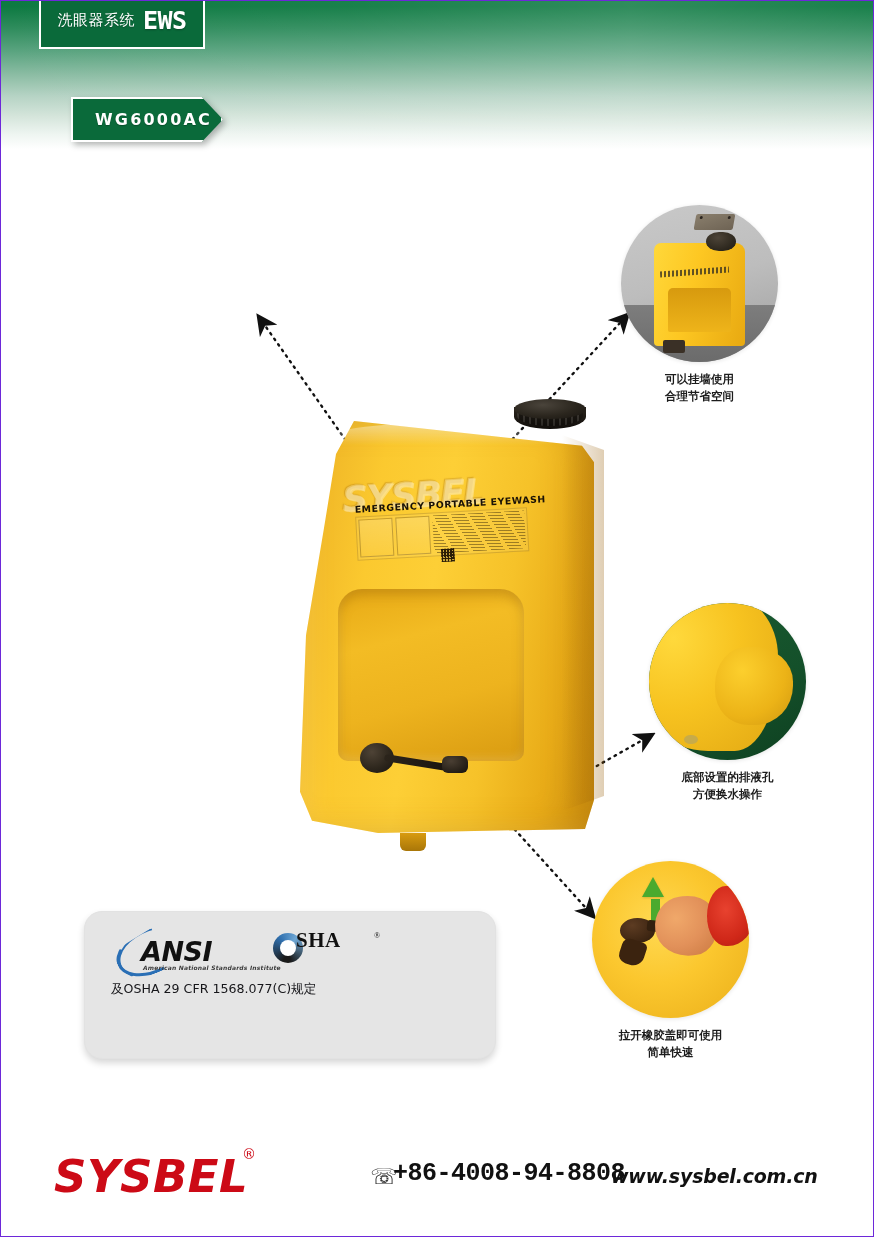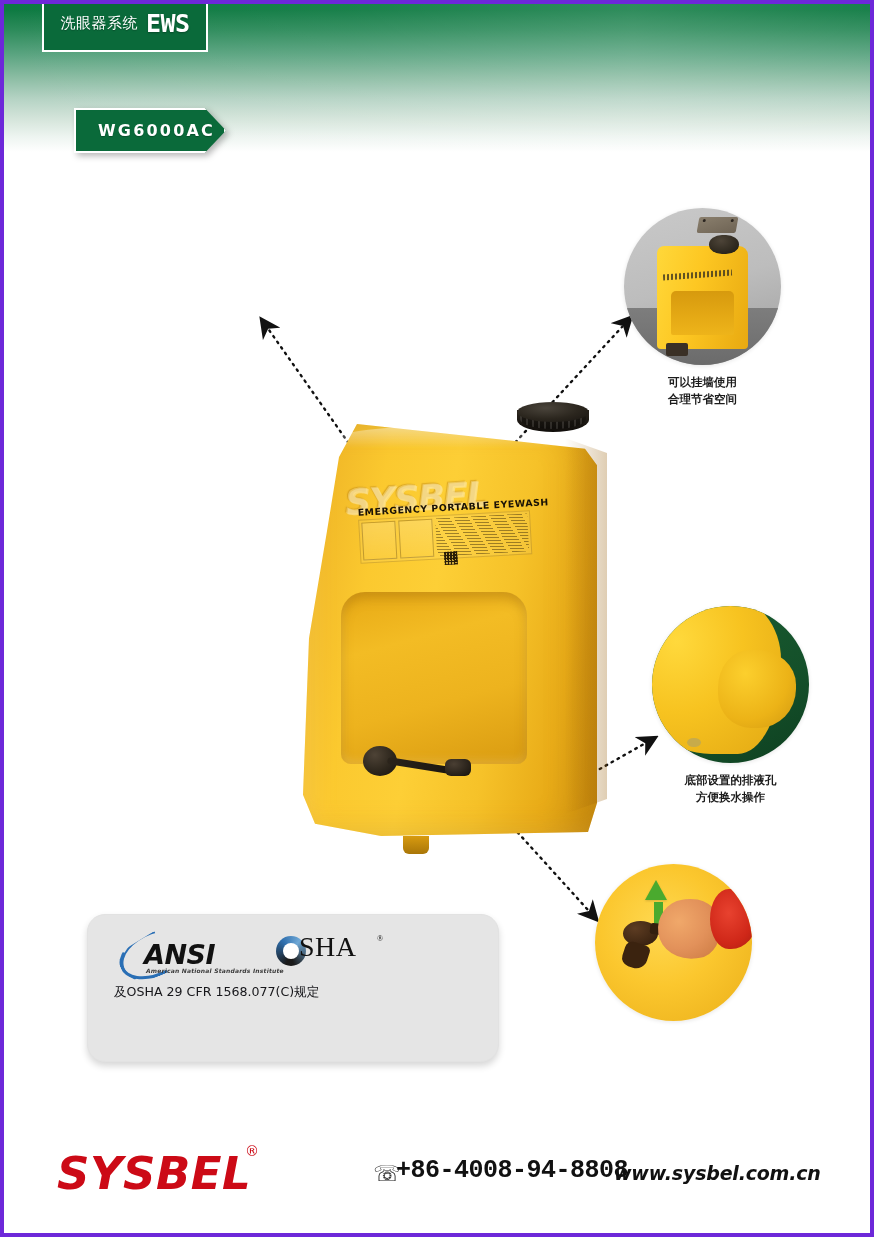--- a/index.html
+++ b/index.html
@@ -6,21 +6,21 @@
   html, body {
     width:874px; height:1237px;
     background:#ffffff;
     font-family:"Liberation Sans","DejaVu Sans",sans-serif;
     overflow:hidden;
   }
   .page {
     position:relative;
     width:874px; height:1237px;
     background:#ffffff;
-    border:4px solid #6d28d9;
+    border:1px solid #6d28d9;
     overflow:hidden;
   }
 
   
   .header-band {
     position:absolute; left:0; top:0; width:874px; height:148px;
     background:linear-gradient(to bottom,
         #0c7a43 0%, #0e7a42 4%,
         #2e8c5c 18%, #5aa480 34%,
         #8cbda4 50%, #b5d3c4 64%,
@@ -57,21 +57,20 @@
     letter-spacing:-0.5px;
     text-shadow:0 1px 2px rgba(0,0,0,0.3);
   }
 
   
   .model-tag {
     position:absolute; left:70px; top:96px;
     width:152px; height:45px;
     z-index:6;
     filter:drop-shadow(3px 3px 3px rgba(0,0,0,0.28));
-    margin-top:8px;
   }
   .model-tag-shape{
     position:absolute; inset:0;
     background:#0a6a3a;
     border:2px solid #ffffff;
     clip-path:polygon(0 0, 86% 0, 100% 50%, 86% 100%, 0 100%);
     display:flex; align-items:center;
   }
   .model-tag-label{
     color:#ffffff; font-size:16px; font-weight:bold;
@@ -398,22 +397,23 @@
     position:absolute; left:0; top:4px; width:30px; height:30px;
     border-radius:50%;
     background:conic-gradient(from 200deg, #1a1a1a 0deg, #2f6fae 120deg, #6fa8d6 200deg, #1a1a1a 330deg);
   }
   .osha-o::after{
     content:""; position:absolute; left:7px; top:7px; width:16px; height:16px;
     border-radius:50%; background:#ffffff;
   }
   .osha-word {
     position:absolute; left:23px; top:-1px;
-    font-size:28px; color:#111111; letter-spacing:0.5px;
+    font-size:21px; color:#111111; letter-spacing:0.5px;
     font-family:"Liberation Serif","DejaVu Serif",serif;
+    font-weight:bold;
   }
   .osha-r {
     position:absolute; left:101px; top:2px;
     font-size:8px; color:#111111;
     font-family:"Liberation Serif","DejaVu Serif",serif;
   }
   .cert-text {
     padding:4px 22px 0 26px;
     font-size:12.6px; color:#16161a; line-height:1.72;
     font-family:"DejaVu Sans","Liberation Sans",sans-serif;
@@ -552,20 +552,24 @@
     <div class="callout c4">
       <div class="circ">
         <div class="arrow-stem"></div>
         <div class="arrow-up"></div>
         <div class="plug"></div>
         <div class="strap"></div>
         <div class="stem2"></div>
         <div class="hand"></div>
         <div class="sleeve"></div>
       </div>
+      <div class="cap">
+        <div>拉开橡胶盖即可使用</div>
+        <div>简单快速</div>
+      </div>
     </div>
   </div>
 
   <div class="cert">
     <div class="cert-logos">
       <div class="ansi">
         <div class="ansi-swoosh"></div>
         <div class="ansi-swoosh2"></div>
         <div class="ansi-word">ANSI</div>
         <div class="ansi-sub">American National Standards Institute</div>

